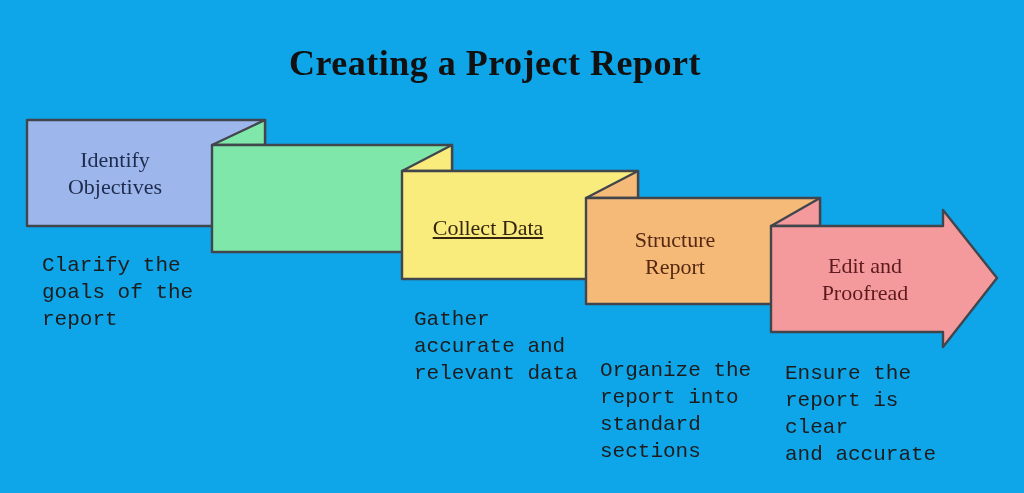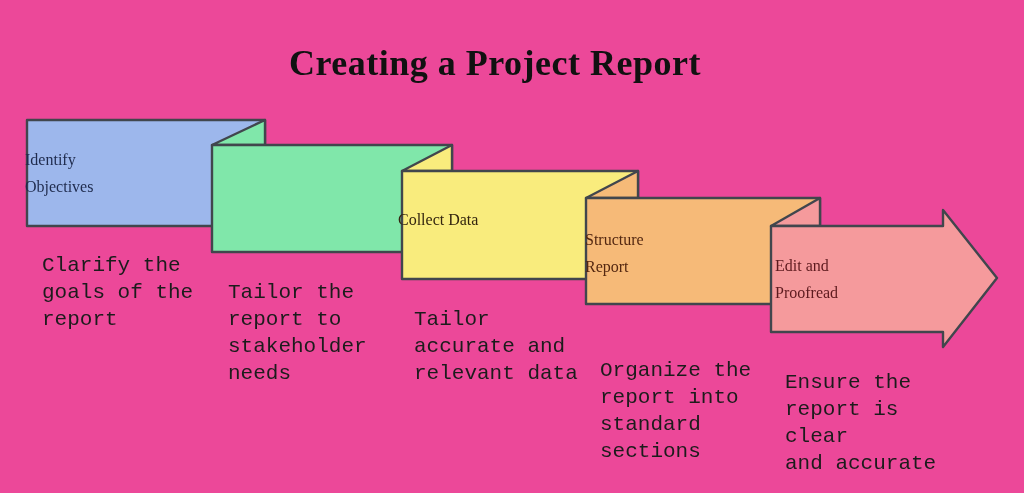--- a/index.html
+++ b/index.html
@@ -1,20 +1,20 @@
 <!DOCTYPE html>
 <html><head>
 <meta charset="utf-8">
 <style>
   html, body { margin: 0; padding: 0; background: #ffffff; }
   .stage {
     position: relative;
     width: 1024px;
     height: 493px;
-    background: #ec4899;
+    background: #0ea5e9;
     font-family: "Liberation Serif", serif;
     overflow: hidden;
   }
   .title {
     position: absolute;
     left: 0;
     top: 42px;
     width: 990px;
     text-align: center;
     font-size: 36px;
@@ -27,22 +27,22 @@
     left: 0;
     top: 0;
   }
   .shapes polygon, .shapes rect {
     stroke-width: 2.4;
     stroke-linejoin: round;
   }
   .step-label {
     position: absolute;
     width: 180px;
-    text-align: left;
-    font-size: 16px;
+    text-align: center;
+    font-size: 22px;
     line-height: 27px;
     white-space: pre-line;
   }
   .step-desc {
     position: absolute;
     width: 175px;
     text-align: left;
     font-size: 21px;
     line-height: 27px;
     white-space: pre-line;
@@ -81,43 +81,39 @@
     <g>
       <polygon points="771,226 820,198 820,226" fill="#f59a9c"></polygon>
       <polygon points="771,226 943,226 943,210 997,278 943,347 943,332 771,332" fill="#f59a9c"></polygon>
     </g>
   </svg>
 
   <div class="step-label" style="left: 25px; top: 146px; color: rgb(31, 43, 77);">Identify
 Objectives</div>
 
 
-  <div class="step-label" style="left: 398px; top: 206px; color: rgb(51, 37, 15);">Collect Data</div>
+  <div class="step-label" style="left: 398px; top: 214px; color: rgb(51, 37, 15); text-decoration: underline;">Collect Data</div>
 
   <div class="step-label" style="left: 585px; top: 226px; color: rgb(84, 40, 17);">Structure
 Report</div>
 
   <div class="step-label" style="left: 775px; top: 252px; color: rgb(93, 26, 30);">Edit and
 Proofread</div>
 
   <div class="step-desc" style="left:42px; top:252px;">Clarify the
 goals of the
 report</div>
 
-  <div class="step-desc" style="left:228px; top:279px;">Tailor the
-report to
-stakeholder
-needs</div>
 
-  <div class="step-desc" style="left:414px; top:306px;">Tailor
+  <div class="step-desc" style="left:414px; top:306px;">Gather
 accurate and
 relevant data</div>
 
   <div class="step-desc" style="left:600px; top:333px;margin-top:24px;">Organize the
 report into
 standard
 sections</div>
 
-  <div class="step-desc" style="left:785px; top:360px;margin-top:9px;">Ensure the
+  <div class="step-desc" style="left:785px; top:360px;">Ensure the
 report is clear
 and accurate</div>
 
 </div>
 
 </body></html>

